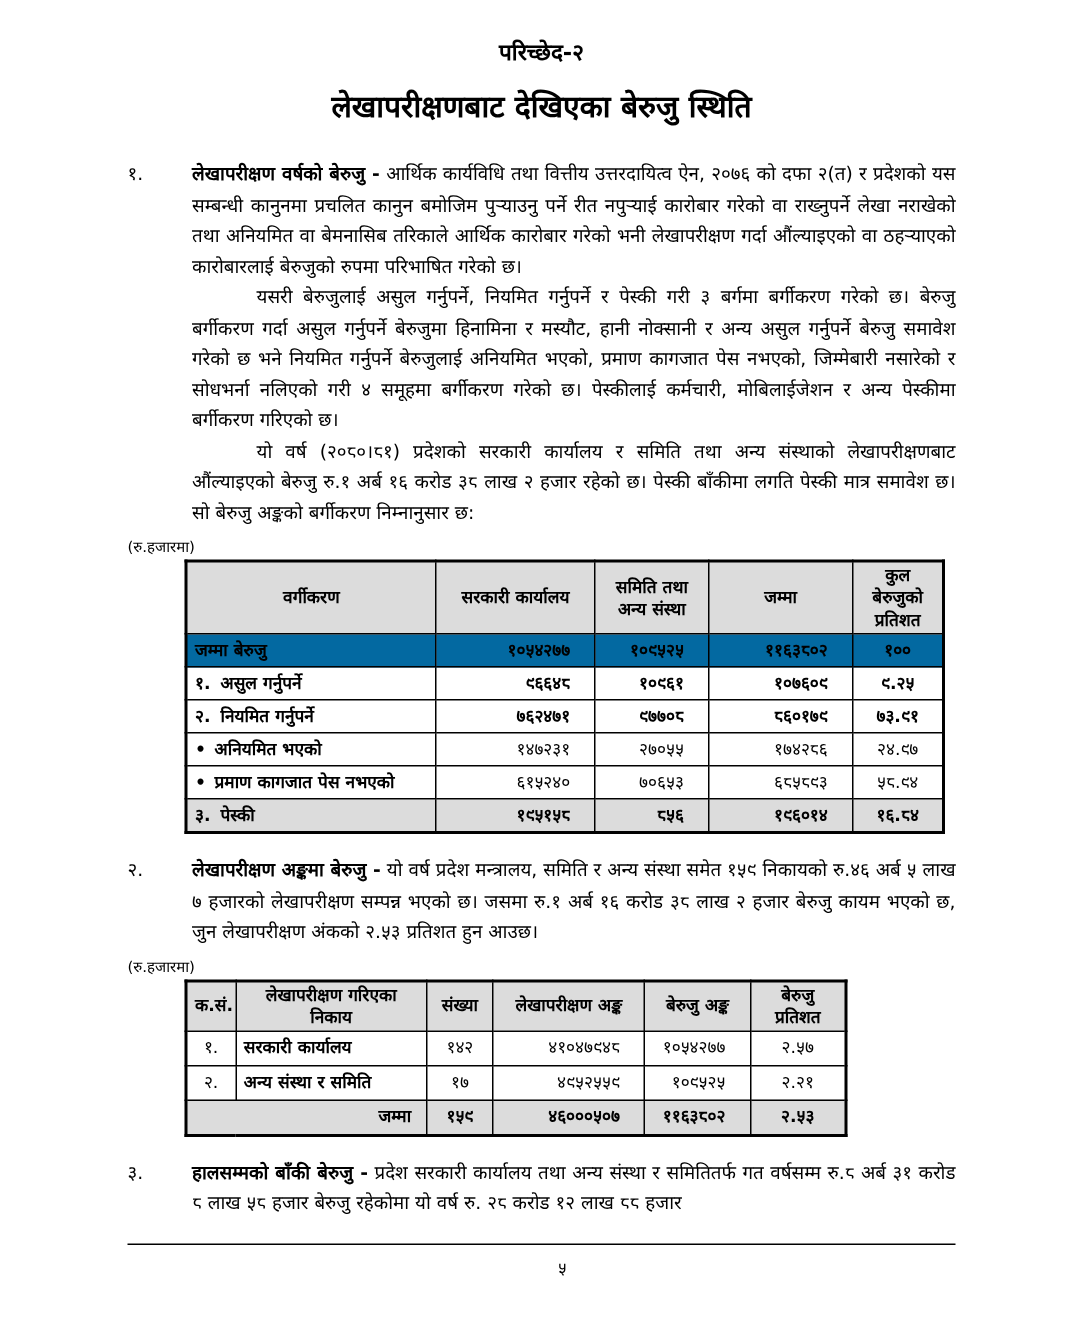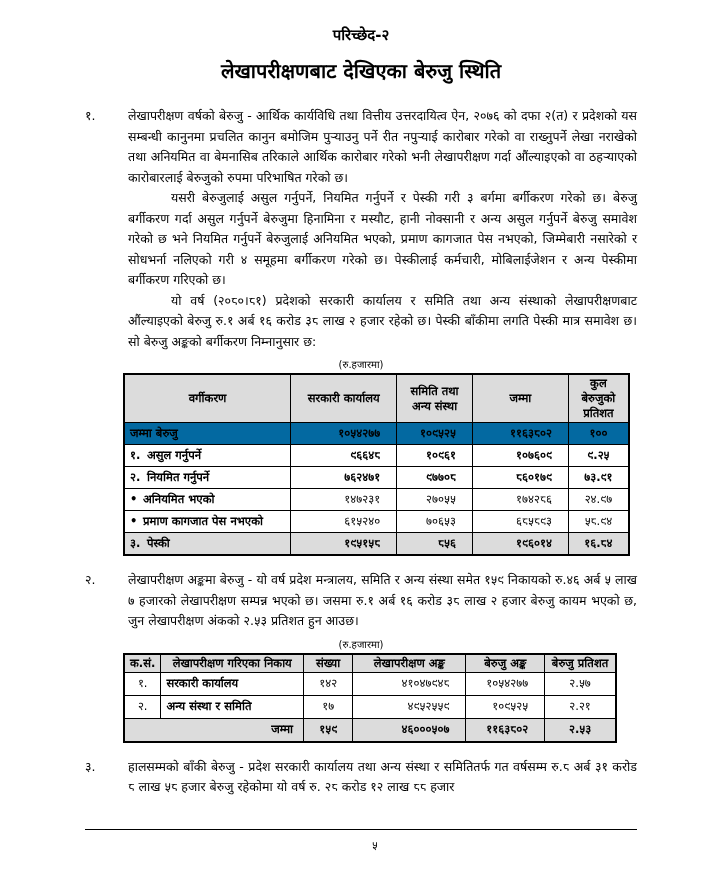--- a/index.html
+++ b/index.html
@@ -9,25 +9,25 @@
     padding:24px 75px 0 85px;
     font-family:"DejaVu Sans","Liberation Sans",sans-serif;
   }
   .chapter{text-align:center;font-weight:bold;font-size:15px;}
   .main-title{text-align:center;font-weight:bold;font-size:20px;margin-top:13px;margin-bottom:22px;}
   .item{display:flex;font-size:12.5px;line-height:20.5px;margin-top:14px;}
   .item-num{flex:0 0 43px;}
   .item-body{flex:1;text-align:justify;}
   .item-body p{margin:0;}
   .item-body p.indented{text-indent:43px;}
-  .lead{font-weight:normal;}
-  .unit-note{text-align:center;font-size:10px;margin-top:5px;margin-bottom:2px;}
+  .lead{font-weight:bold;}
+  .unit-note{text-align:left;font-size:10px;margin-top:5px;margin-bottom:2px;}
   table{border-collapse:collapse;table-layout:fixed;margin-left:38px;font-size:11.5px;}
   .t1{width:507px;}
-  .t2{width:494px;}
+  .t2{width:442px;}
   th,td{border:1px solid #000;padding:1px 5px;vertical-align:middle;line-height:15px;}
   table{border:2px solid #000;}
   thead th{background:#dcdcdc;font-weight:bold;text-align:center;}
   .t1 td{height:19px;}
   .t2 td{height:20px;}
   .shaded{background:#dcdcdc;}
   .shaded-light{background:#0369a1;}
   .bold-row td{font-weight:bold;}
   .amount{text-align:right;padding-right:16px;}
   .pct{text-align:center;}

